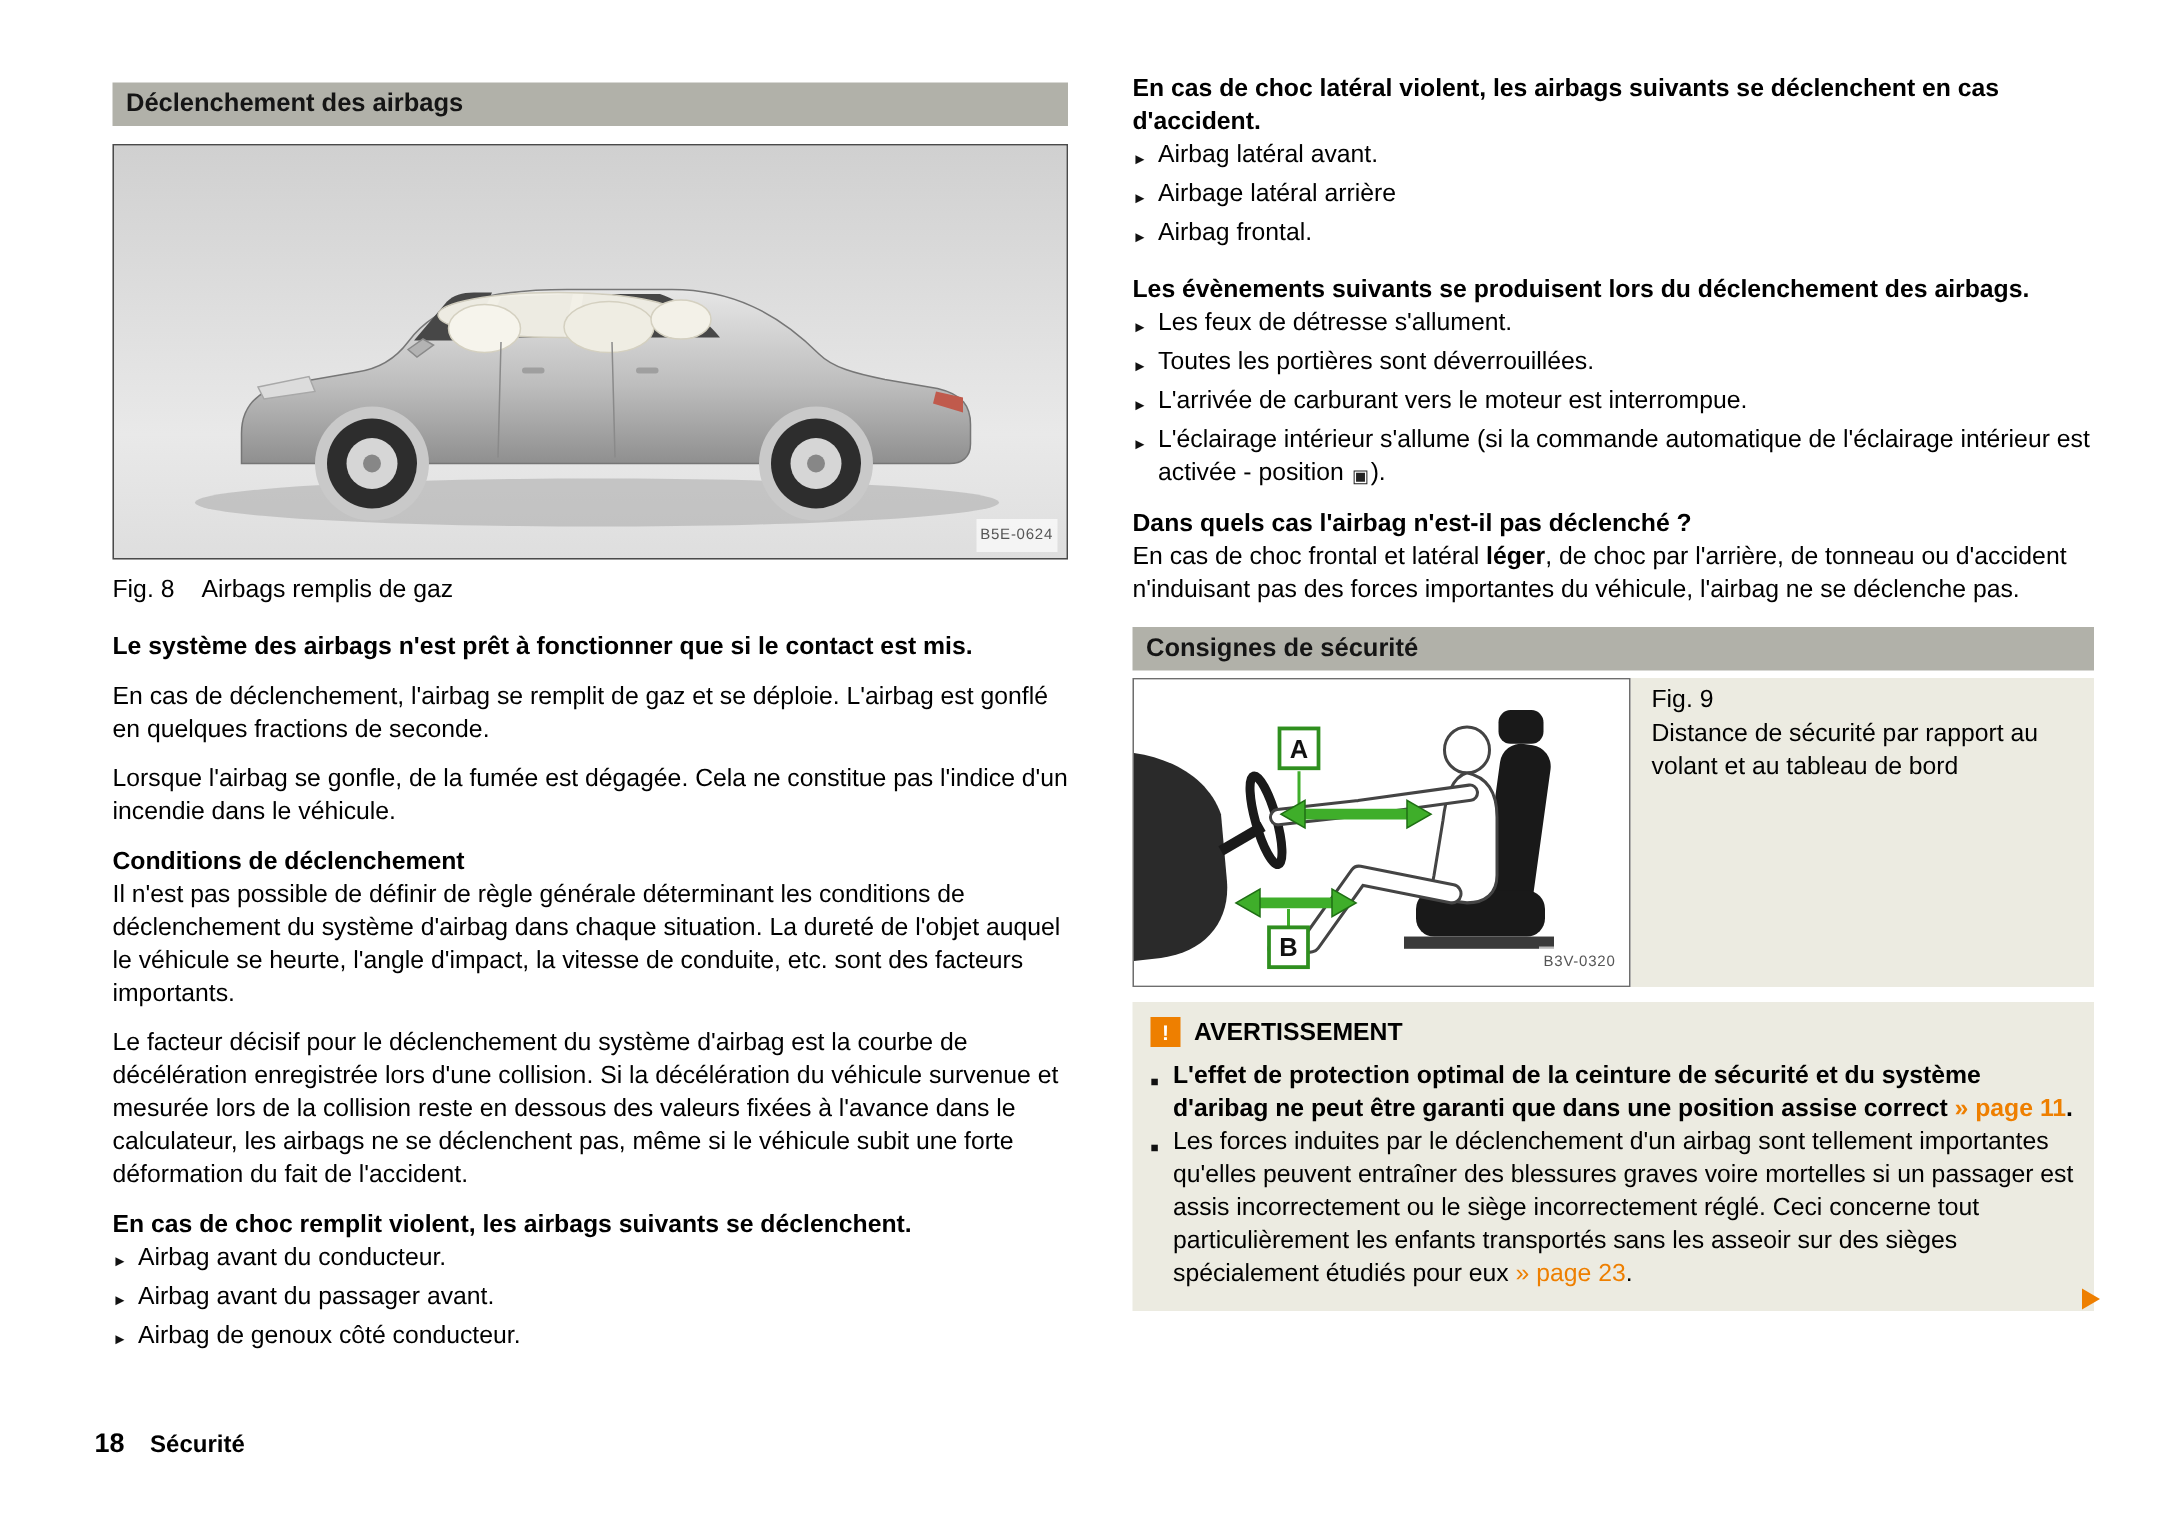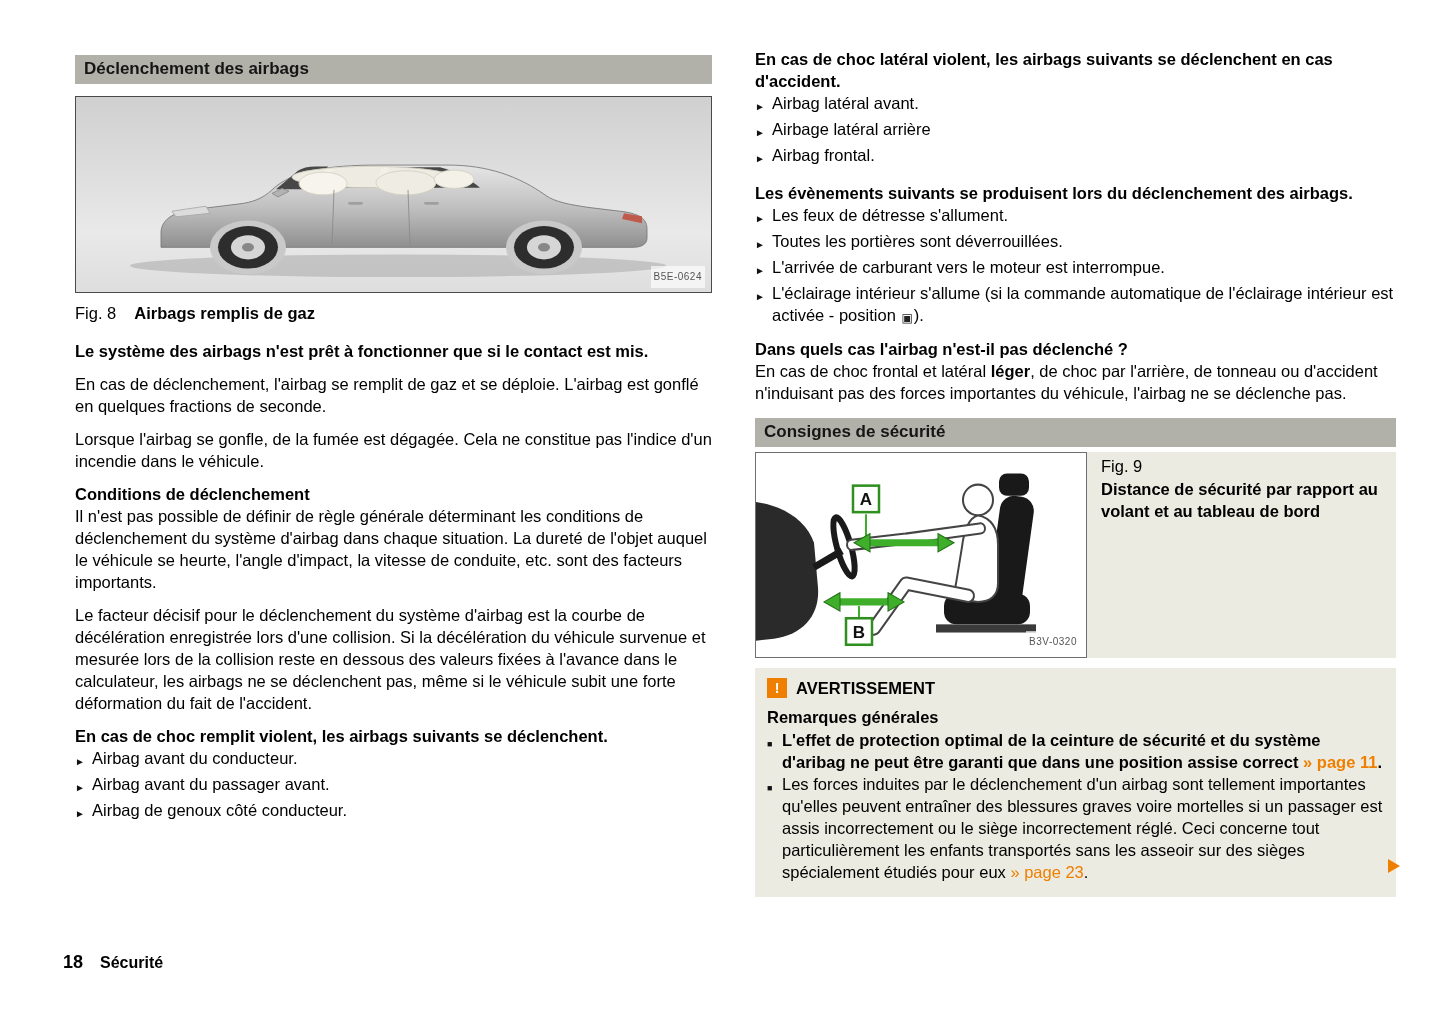--- a/index.html
+++ b/index.html
@@ -10,29 +10,29 @@
     font-size:16.5px; line-height:22px;
   }
   .col-left  { position:absolute; left:63px;  top:55px; width:637px;margin-left:12px; }
   .col-right { position:absolute; left:755px; top:48px; width:641px; }
 
   .section-bar {
     background:#b1b1a9; color:#151515; font-weight:bold; font-size:17px;
     padding:3px 9px 4px; margin-bottom:12px;
   }
 
-  .fig8-imgbox { border:1px solid #4a4a4a; height:197px; position:relative; overflow:hidden; background:#ddd; }
+  .fig8-imgbox { border:1px solid #4a4a4a; height:277px; position:relative; overflow:hidden; background:#ddd; }
   .fig8-imgbox svg, .fig9-imgbox svg { display:block; width:100%; height:100%; }
   .img-code {
     position:absolute; right:6px; bottom:4px; font-size:10px; color:#555;
     background:rgba(255,255,255,.65); padding:0 3px; letter-spacing:.5px;
   }
   .fig-cap { margin:9px 0 16px; }
   .fig-label { margin-right:18px; }
-  .fig-title { font-weight:bold; }
+  .fig-title { font-weight:normal; }
 
   p { margin:0 0 11px; }
   .bold { font-weight:bold; }
   .mb0 { margin-bottom:0; }
 
   ul.marklist { list-style:none; margin:0 0 12px; }
   ul.marklist li { display:flex; }
   .arrow { flex:none; width:17px; font-size:10px; padding-top:4px; color:#111; }
   .sym {
     display:inline-block; font-size:12px; line-height:1; transform:translateY(1px);
@@ -229,21 +229,20 @@
       <span class="fig-label">Fig. 9</span>
       <span class="fig-title">Distance de sécurité par rapport au volant et au tableau de bord</span>
     </div>
   </div>
 
   <div class="warning-box">
     <div class="warn-head">
       <span class="warn-icon">!</span>
       <span class="warn-title">AVERTISSEMENT</span>
     </div>
-    <div class="warn-sub">Remarques générales</div>
     <div class="warn-item bold">
       <span class="sq">■</span>
       <span><span>L'effet de protection optimal de la ceinture de sécurité et du système d'aribag ne peut être garanti que dans une position assise correct </span><span class="link">» page 11</span><span>.</span></span>
     </div>
     <div class="warn-item">
       <span class="sq">■</span>
       <span><span>Les forces induites par le déclenchement d'un airbag sont tellement importantes qu'elles peuvent entraîner des blessures graves voire mortelles si un passager est assis incorrectement ou le siège incorrectement réglé. Ceci concerne tout particulièrement les enfants transportés sans les asseoir sur des sièges spécialement étudiés pour eux </span><span class="link">» page 23</span><span>.</span></span>
     </div>
   </div>
 </div>

